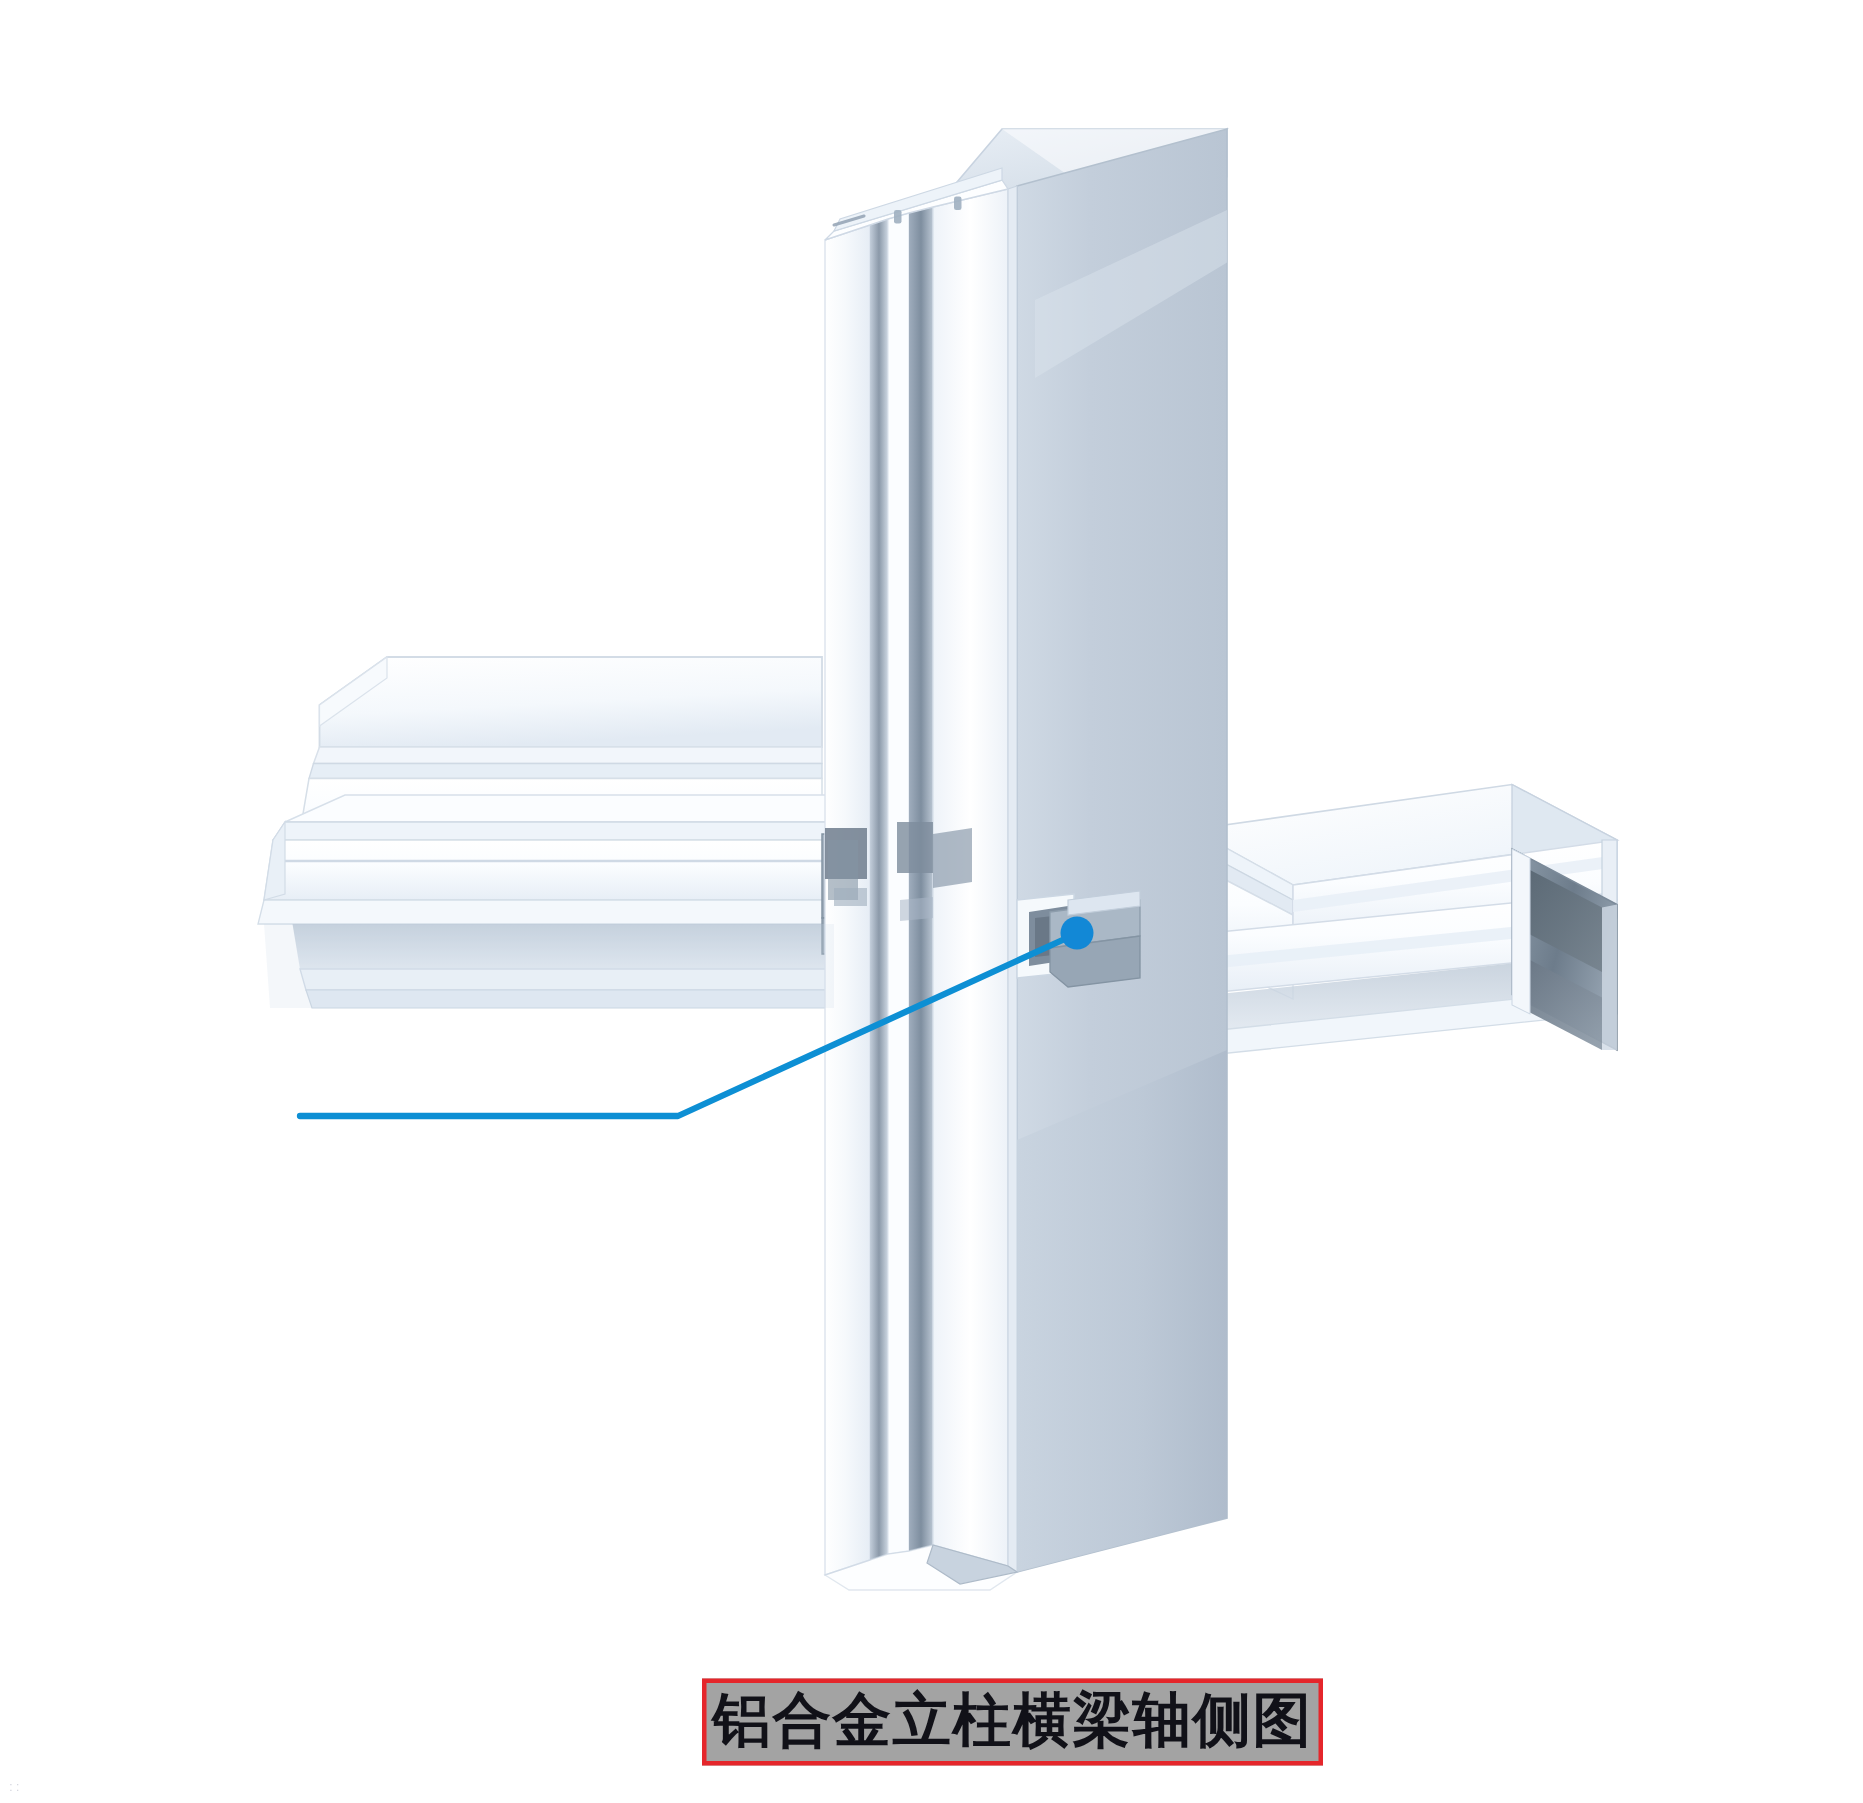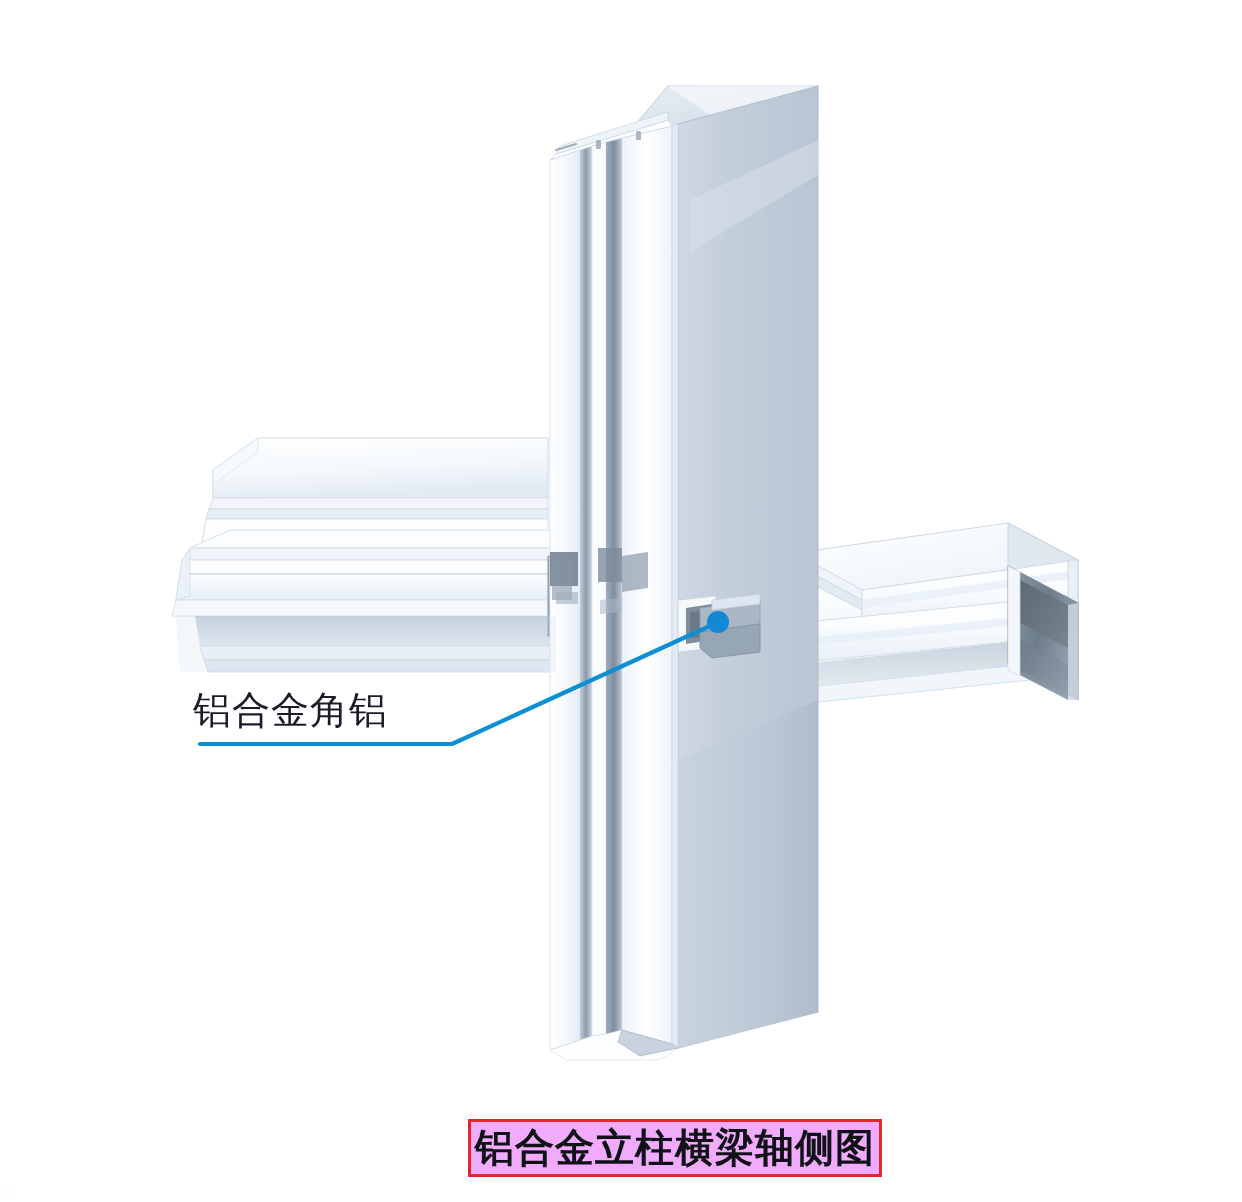--- a/index.html
+++ b/index.html
@@ -298,21 +298,20 @@
         <path d="M176,616 L556,616 L556,672 L180,672 Z" fill="#cfdbe8"></path>
       </g>
 
       <g>
         <path id="leader-path" d="M200,744 L452,744 L712,625" fill="none" stroke="#0d8fd4" stroke-width="4.2" stroke-linecap="round" stroke-linejoin="round"></path>
         <circle id="leader-dot" cx="718" cy="622" r="11" fill="#1288d6"></circle>
       </g>
     </svg>
   </div>
 
-  <div id="callout-label" style="color: rgb(27, 27, 40);">铝合金角铝</div>
-
-  <div id="caption-box" style="border-color: rgb(229, 38, 43); background: #f0abfc;">
+
+  <div id="caption-box" style="border-color: rgb(229, 38, 43); background: #a3a3a3;">
     <span id="caption-text" style="color: rgb(17, 17, 24);">铝合金立柱横梁轴侧图</span>
   </div>
 
   <div id="corner-watermark">::</div>
 
 </div>
 
 </body></html>

